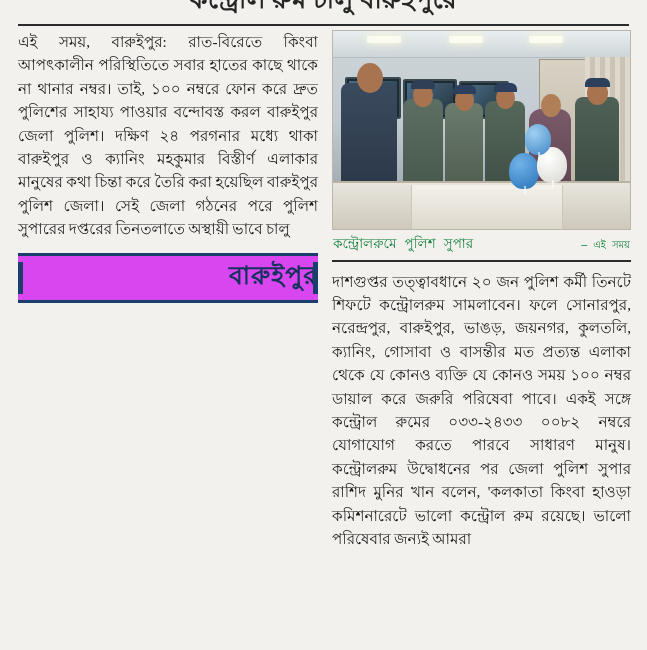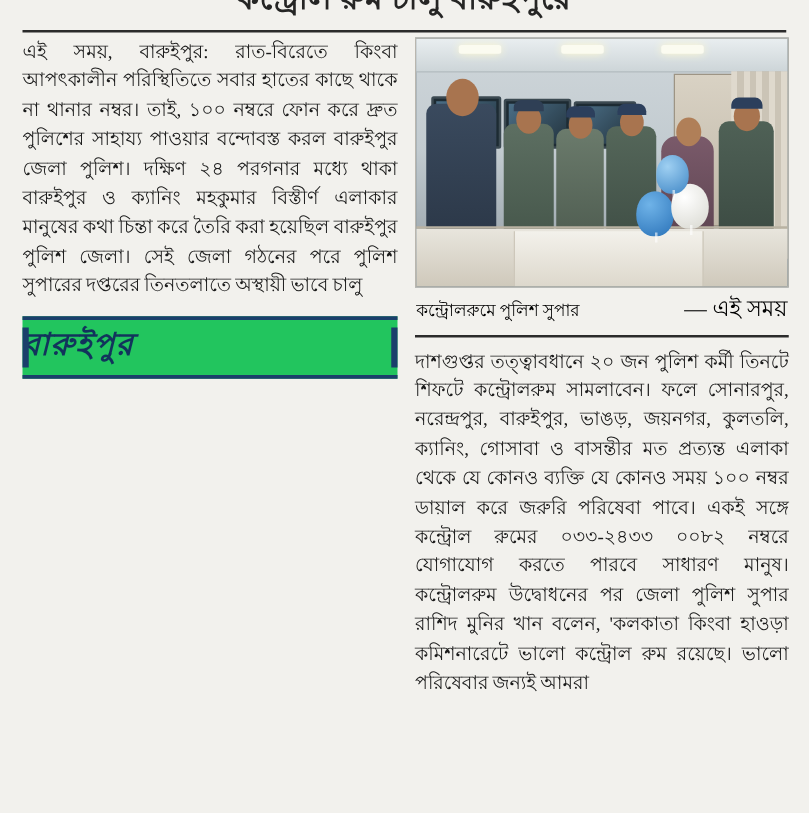--- a/index.html
+++ b/index.html
@@ -80,28 +80,27 @@
     font-family: "Liberation Serif", serif;
     color: #1a1a1a;
     word-spacing: -0.5px;
   }
   p.body.indent { text-indent: 16px; }
 
   
   .banner {
     margin: 12px 0 10px 0;
     height: 44px;
-    background: #22c55e;
+    background: #d946ef;
     border-top: 3px solid #1b3f6b;
     border-bottom: 3px solid #1b3f6b;
     display: flex;
     align-items: center;
-    justify-content: flex-start;
-    position: relative;
-    font-style: italic;
+    justify-content: flex-end;
+    position: relative;
   }
   .banner::before {
     content: "";
     position: absolute;
     left: 0; top: 6px;
     width: 5px; height: 32px;
     background: #1b3f6b;
   }
   .banner::after {
     content: "";
@@ -201,24 +200,24 @@
     left: 50%; bottom: -5px;
     width: 2px; height: 8px;
     background: rgba(255,255,255,0.6);
   }
   .caption {
     display: flex;
     justify-content: space-between;
     align-items: baseline;
     font-size: 13.5px;
     padding: 3px 1px 0 1px;
-    color: #000000;
-    font-family: Liberation Serif, serif;
-  }
-  .caption .credit { font-size: 18px; margin-left: 12px; }
+    color: #15803d;
+    font-family: Liberation Mono, monospace;
+  }
+  .caption .credit { font-size: 10px; margin-left: 12px; }
   .cap-rule {
     height: 1.5px;
     background: #2b2b2b;
     margin: 4px 0 8px 0;
   }
 </style>
 </head>
 <body>
 
 <div class="page">

